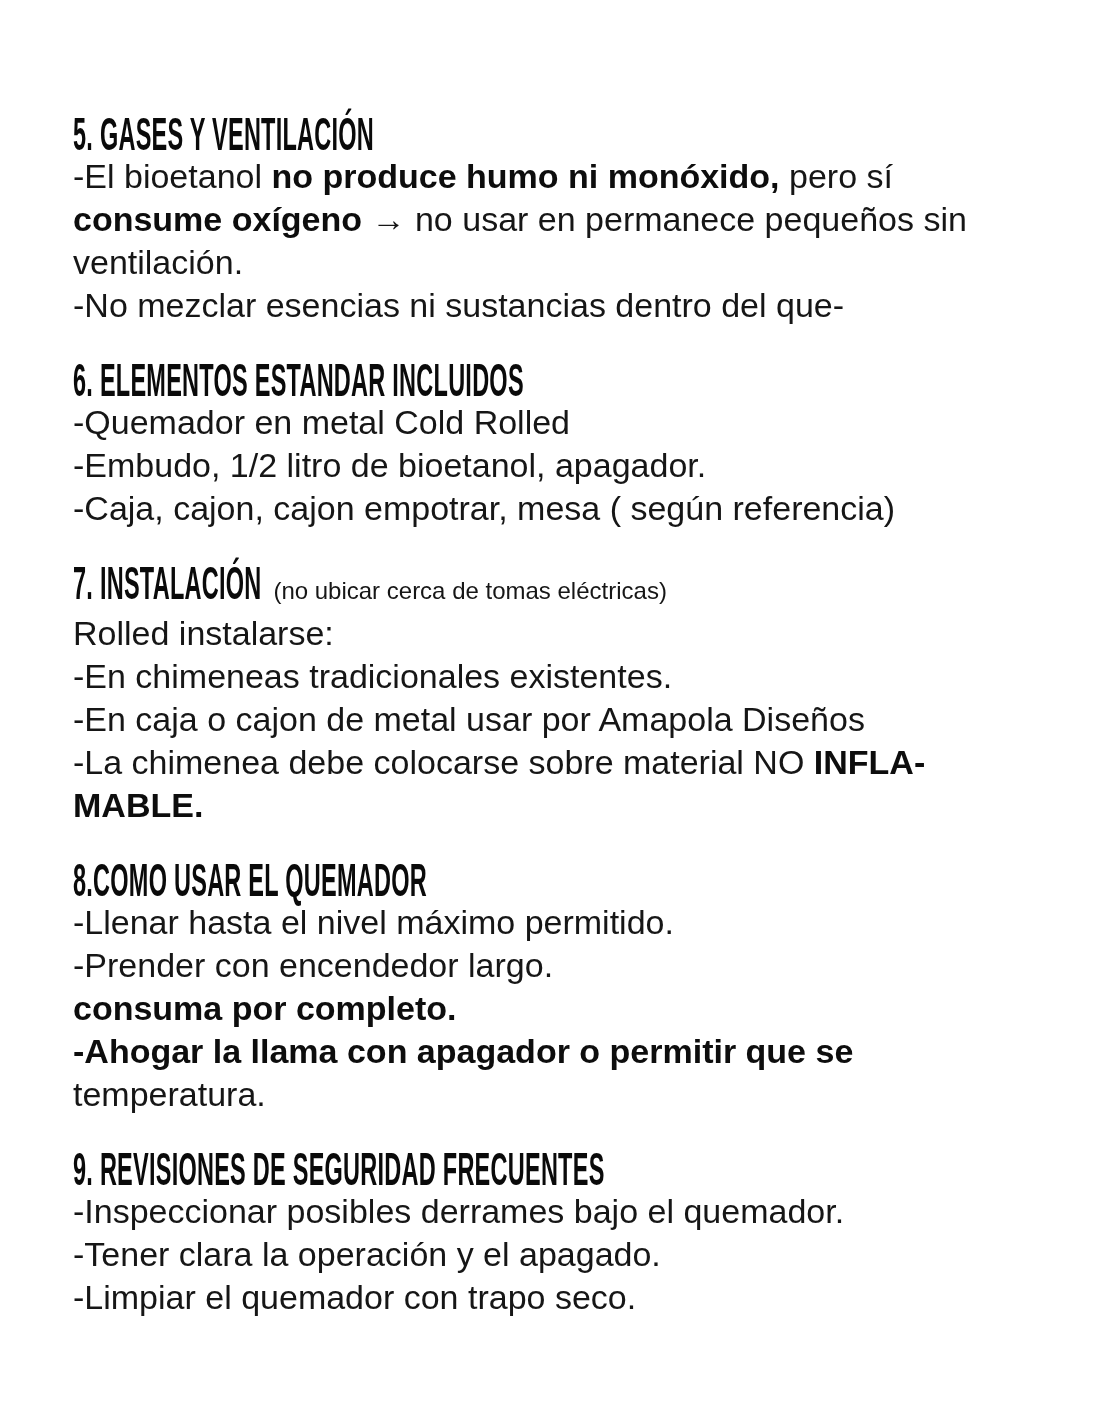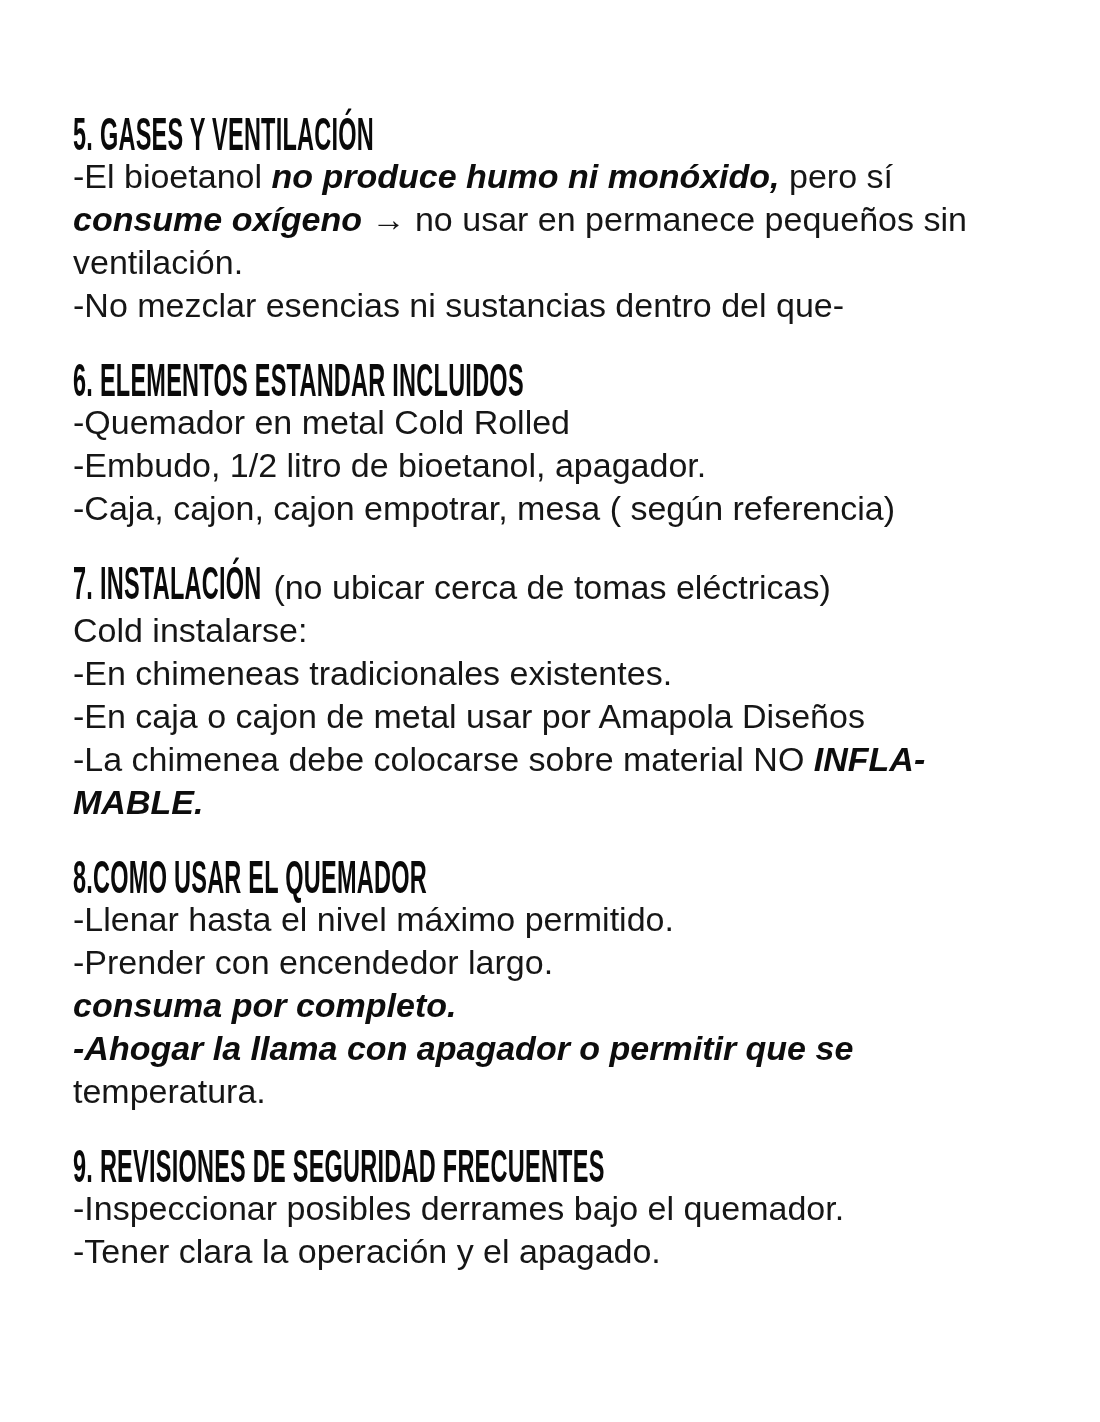--- a/index.html
+++ b/index.html
@@ -20,41 +20,41 @@
   }
   .doc-section { margin: 0; }
   .doc-section + .doc-section { margin-top: 31px; }
 
   .line {
     font-size: 34px;
     line-height: 43px;
     margin: 0;
     color: #161616;
   }
-  .seg.b { font-weight: 700; color: #0d0d0d; font-style: italic; }
+  .seg.b { font-weight: 700; color: #0d0d0d; }
 
   h2.line {
     margin: 0;
     display: flex;
     align-items: baseline;
     font-weight: 700;
     color: #0a0a0a;
   }
   .condensed {
     display: inline-block;
     white-space: nowrap;
     font-size: 47px;
     line-height: 43px;
     font-weight: 700;
     transform: scaleX(0.5);
     transform-origin: 0 100%;
     letter-spacing: 0.5px;
   }
   .heading-note {
-    font-size: 34px;
+    font-size: 24px;
     line-height: 43px;
     font-weight: 400;
     margin-left: 12px;
     color: #161616;
   }
 </style>
 </head>
 <body>
 
 <main class="page">
@@ -76,21 +76,21 @@
     <div class="line"><span class="seg">-Quemador en metal Cold Rolled</span></div>
     <div class="line"><span class="seg">-Embudo, 1/2 litro de bioetanol, apagador.</span></div>
     <div class="line"><span class="seg">-Caja, cajon, cajon empotrar, mesa ( según referencia)</span></div>
   </section>
 
   <section class="doc-section">
     <h2 class="line">
         <span class="condensed" style="margin-right: -188.539px;">7. INSTALACIÓN</span>
         <span class="heading-note">(no ubicar cerca de tomas eléctricas)</span>
       </h2>
-    <div class="line"><span class="seg">Cold instalarse:</span></div>
+    <div class="line"><span class="seg">Rolled instalarse:</span></div>
     <div class="line"><span class="seg">-En chimeneas tradicionales existentes.</span></div>
     <div class="line"><span class="seg">-En caja o cajon de metal usar por Amapola Diseños</span></div>
     <div class="line"><span class="seg">-La chimenea debe colocarse sobre material NO </span><span class="seg b">INFLA-</span></div>
     <div class="line"><span class="seg b">MABLE.</span></div>
   </section>
 
   <section class="doc-section">
     <h2 class="line">
         <span class="condensed" style="margin-right: -354.07px;">8.COMO USAR EL QUEMADOR</span>
       </h2>
@@ -100,15 +100,16 @@
     <div class="line"><span class="seg b">-Ahogar la llama con apagador o permitir que se</span></div>
     <div class="line"><span class="seg">temperatura.</span></div>
   </section>
 
   <section class="doc-section">
     <h2 class="line">
         <span class="condensed" style="margin-right: -531.43px;">9. REVISIONES DE SEGURIDAD FRECUENTES</span>
       </h2>
     <div class="line"><span class="seg">-Inspeccionar posibles derrames bajo el quemador.</span></div>
     <div class="line"><span class="seg">-Tener clara la operación y el apagado.</span></div>
+    <div class="line"><span class="seg">-Limpiar el quemador con trapo seco.</span></div>
   </section>
 
 </main>
 
 </body></html>

